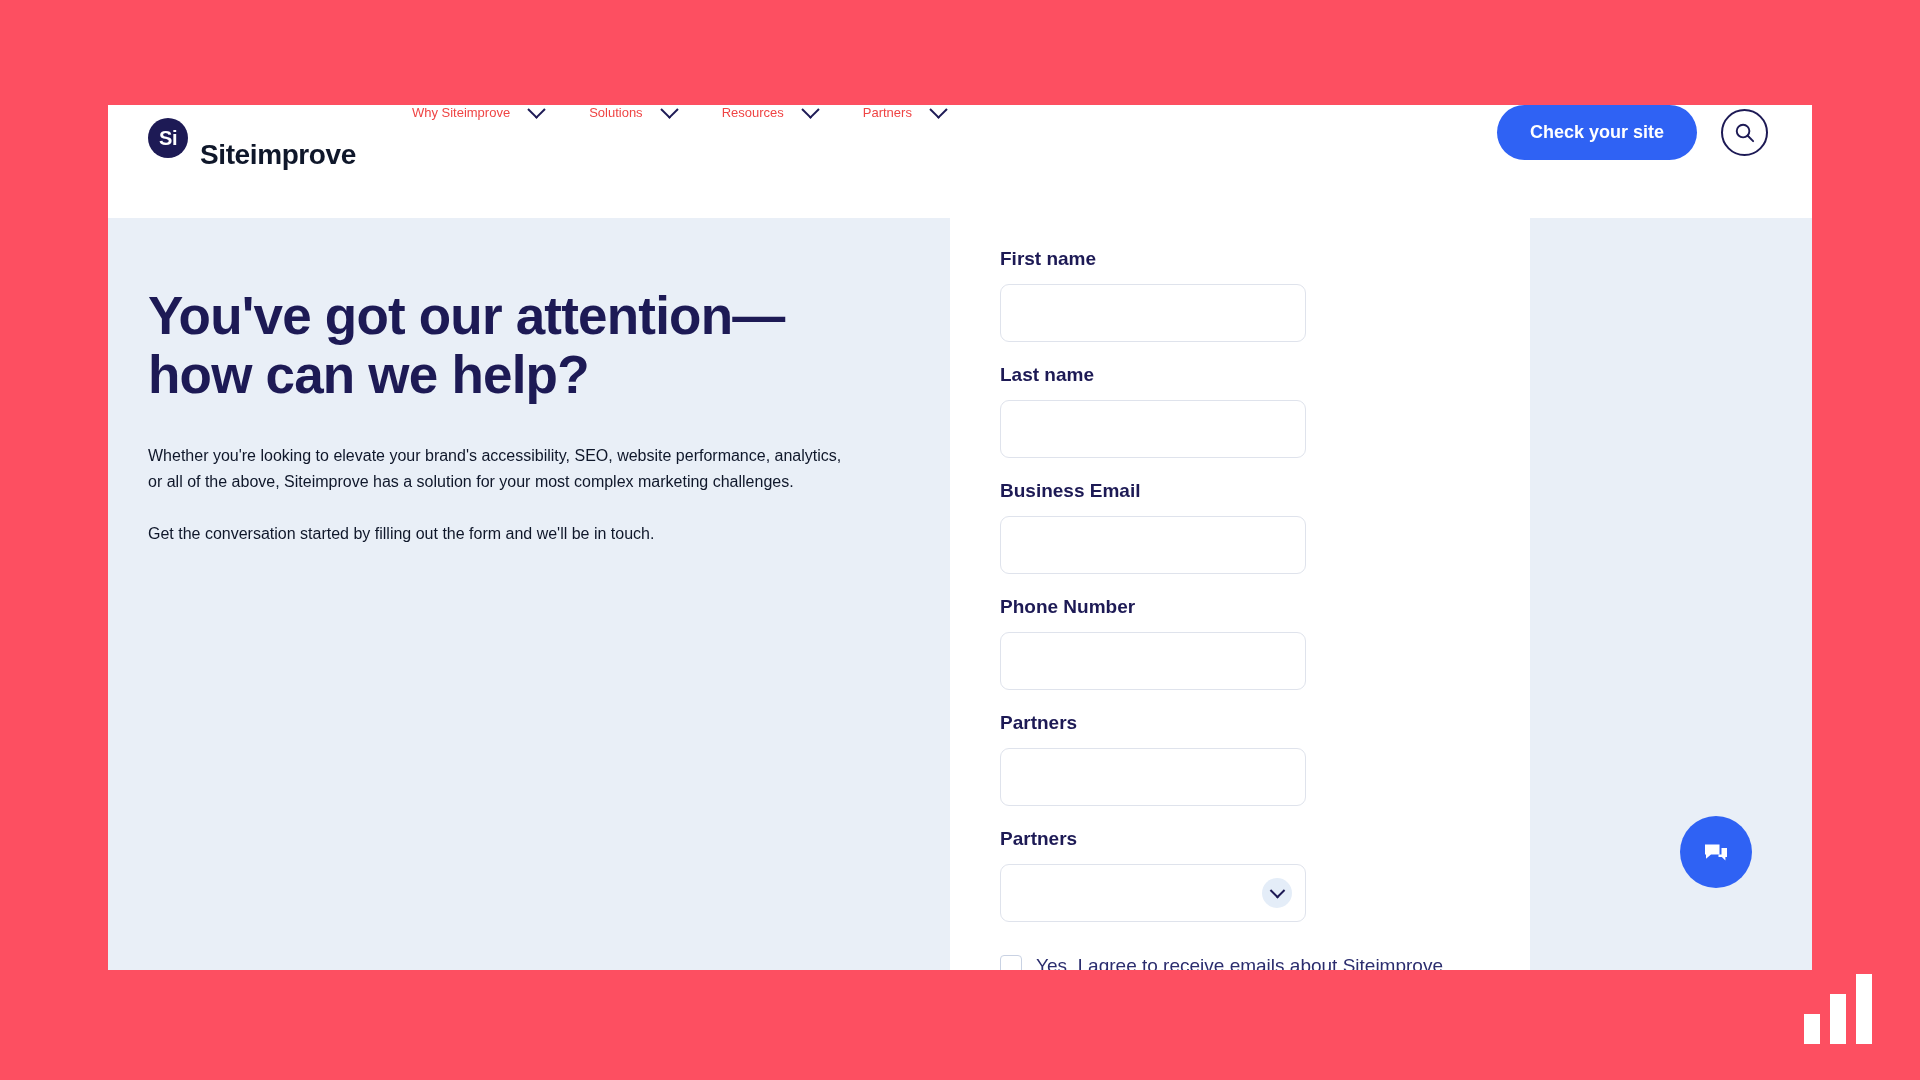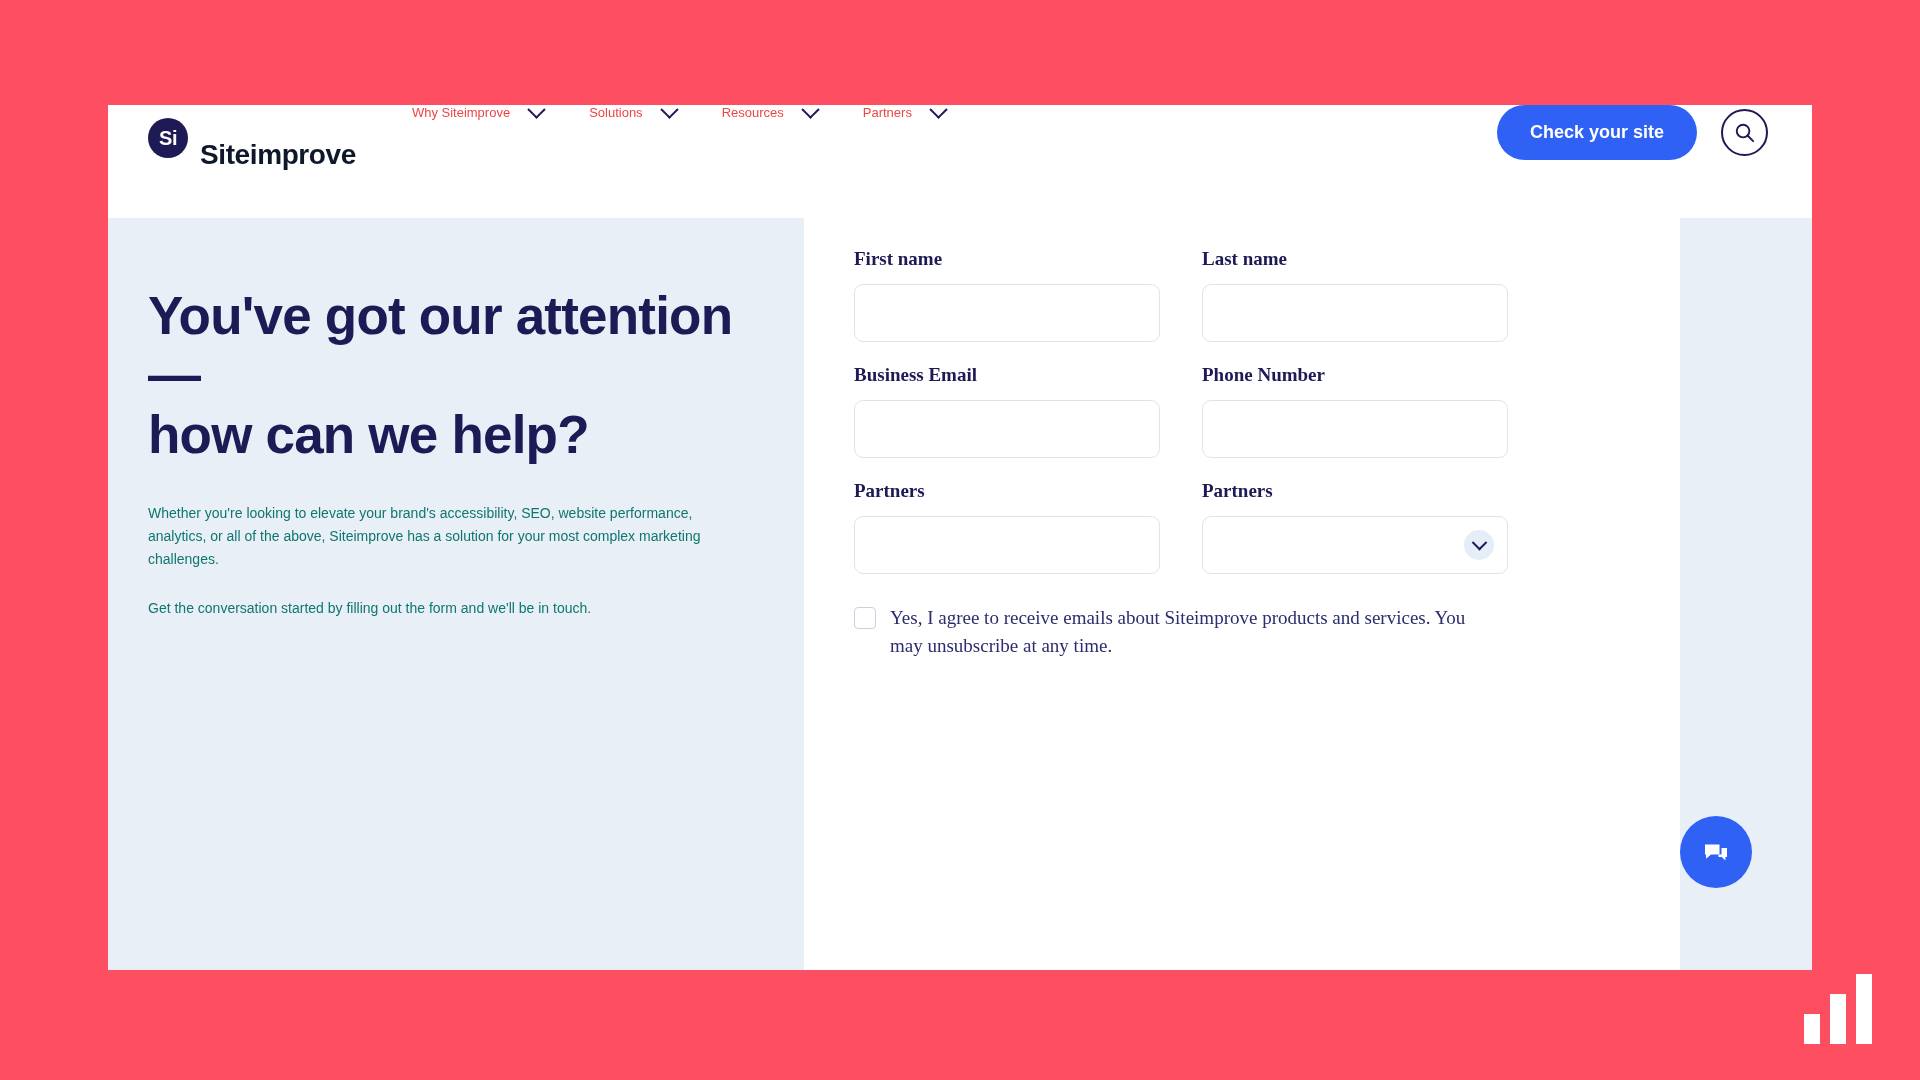--- a/index.html
+++ b/index.html
@@ -133,48 +133,47 @@
     padding: 0;
   }
 
   
   #content-area {
     display: flex;
     height: 752px;
     background: #e9eff7;
   }
   #intro-column {
-    width: 696px;
+    width: 842px;
     box-sizing: border-box;
     padding: 68px 70px 16px 40px;
   }
   #page-title {
     font-size: 53px;
     line-height: 1.12;
     font-weight: bold;
     color: #1d1a55;
     margin: 0 0 38px 0;
     letter-spacing: -0.8px;
     max-width: 700px;
   }
   .intro-para {
-    font-size: 14px;
+    font-size: 16px;
     line-height: 1.63;
-    color: #0f766e;
+    color: #0f172a;
     margin: 0 0 26px 0;
     max-width: 700px;
   }
 
   
   #form-card {
-    width: 876px;
+    width: 580px;
     background: #ffffff;
     box-sizing: border-box;
     padding: 30px 50px 0 50px;
-    font-family: Liberation Serif, serif;
   }
   #contact-form {
     display: flex;
     flex-wrap: wrap;
     column-gap: 42px;
   }
   .field {
     width: 306px;
     margin-bottom: 22px;
   }

